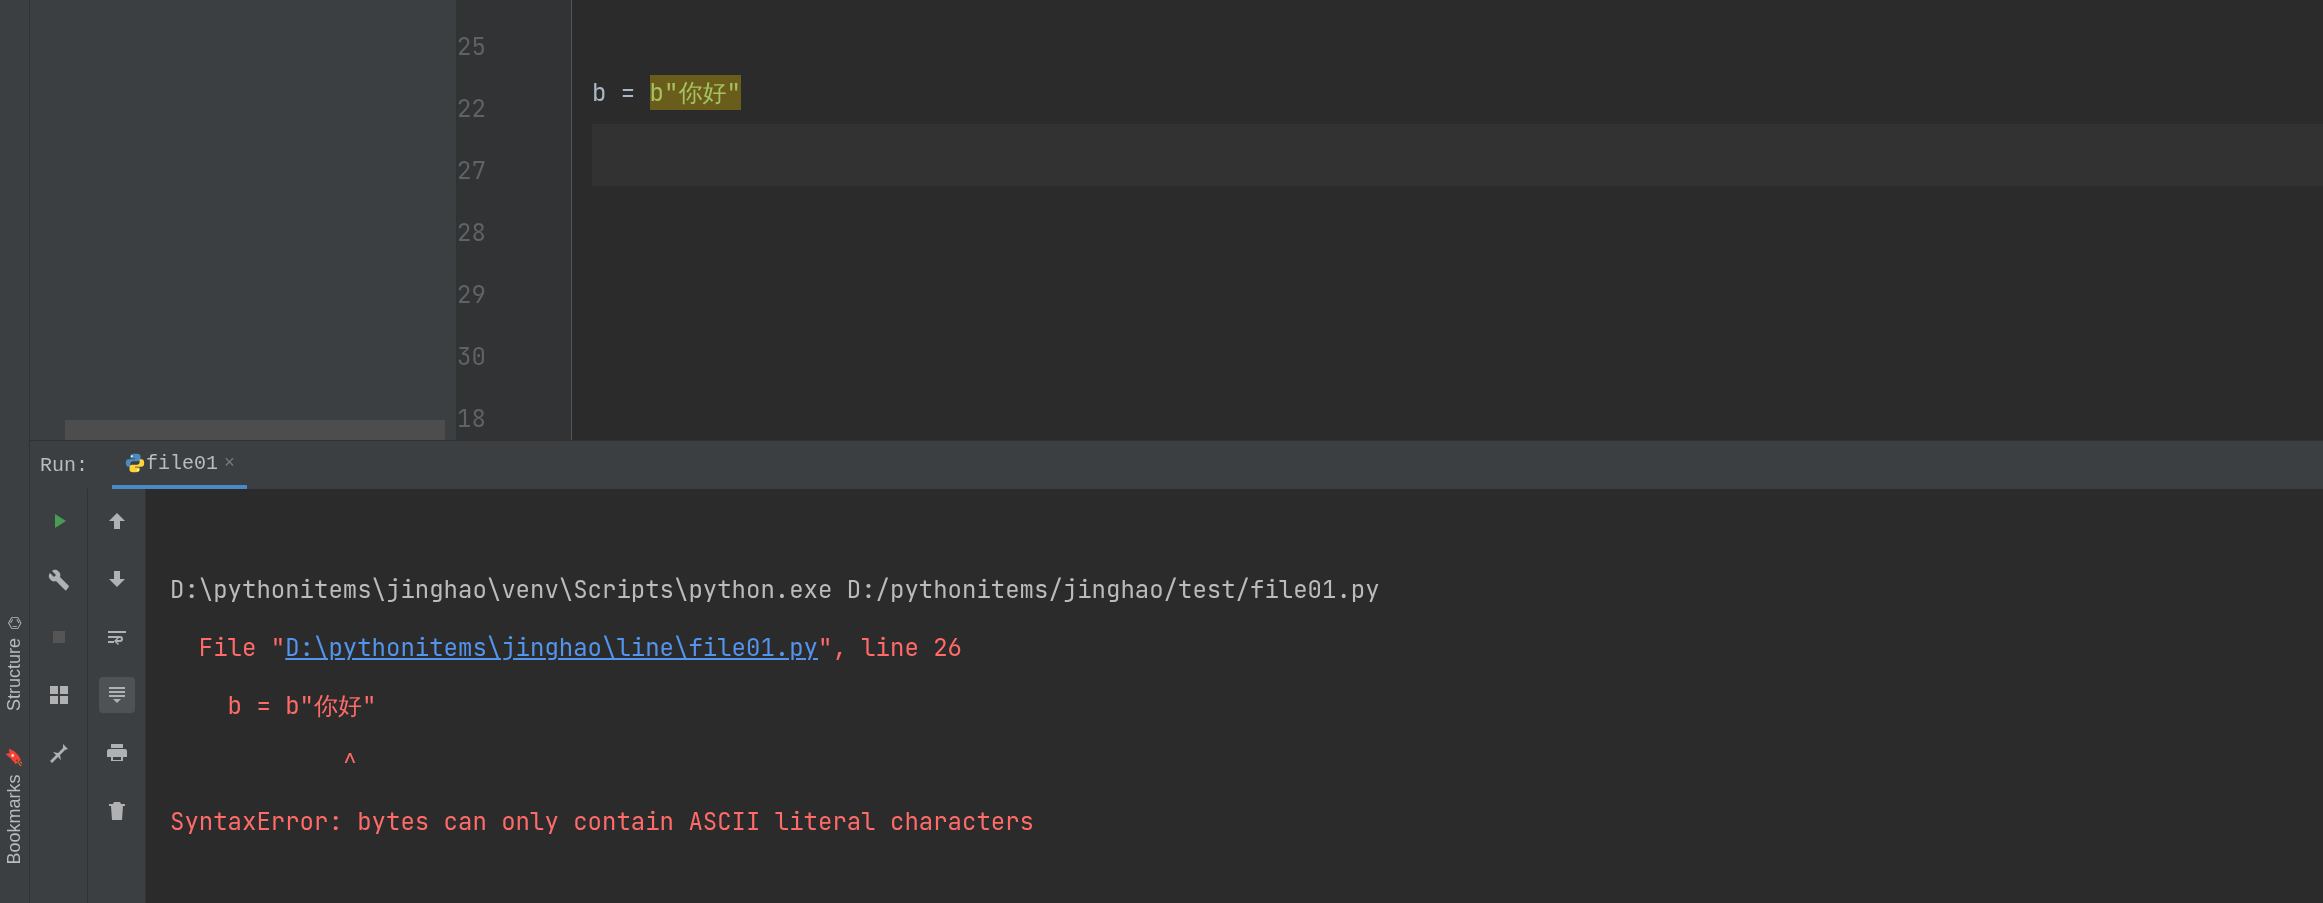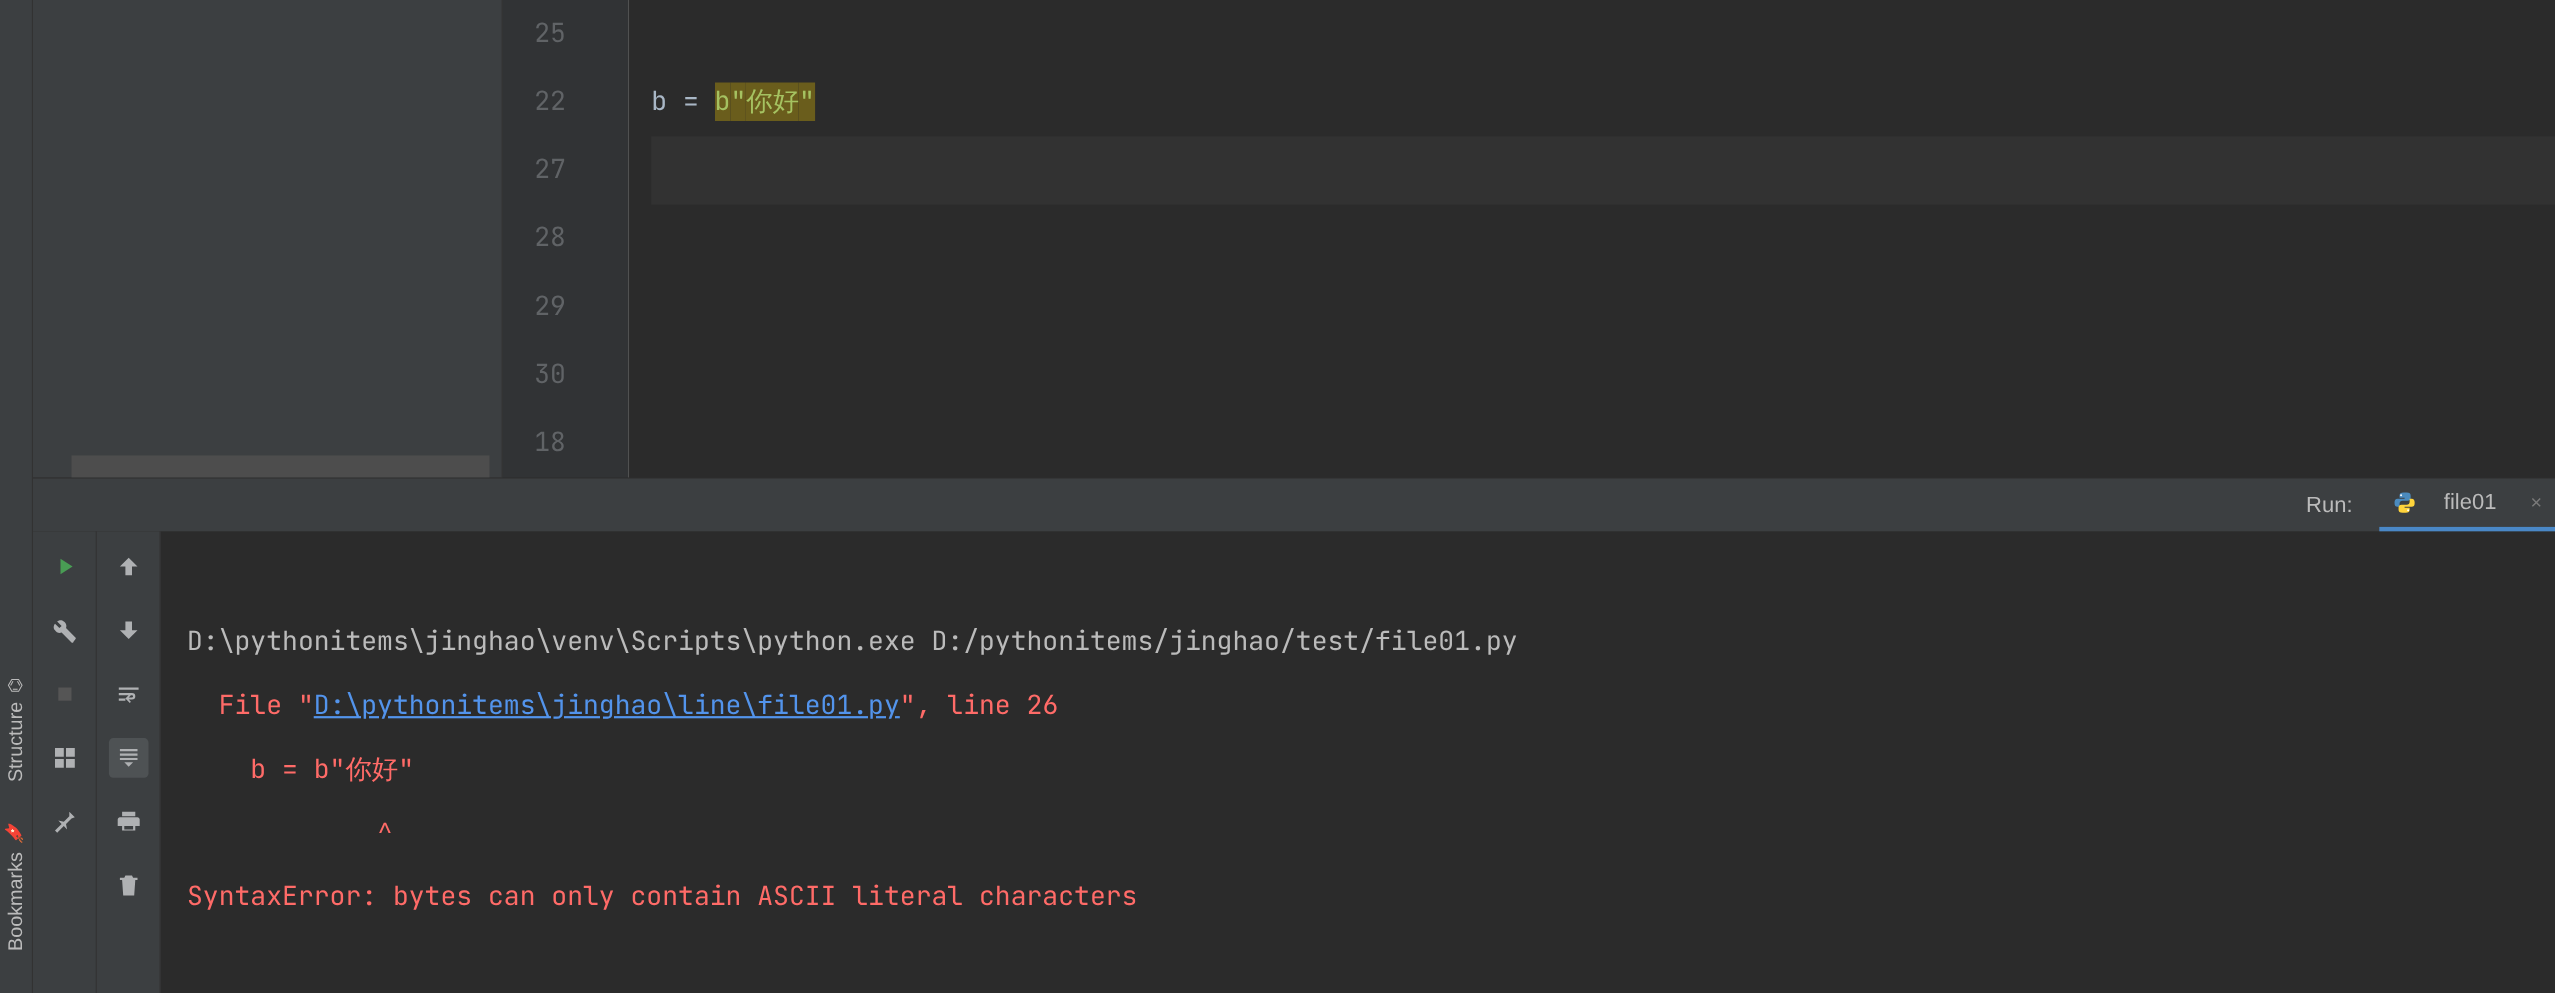--- a/index.html
+++ b/index.html
@@ -57,23 +57,23 @@
   bottom: 0;
   left: 35px;
   width: 380px;
   height: 20px;
   background: #4d4d4d;
   border-radius: 0;
 }
 .gutter {
   width: 115px;
   background: #313335;
-  text-align: center;
+  text-align: left;
   padding-right: 28px;
-  padding-top: 0;
+  padding-top: 16px;
   font-size: 24px;
   color: #606366;
   line-height: 62px;
   border-right: 1px solid #555;
 }
 .code-area {
   flex: 1;
   background: #2b2b2b;
   padding-left: 20px;
   font-size: 24px;
@@ -92,30 +92,29 @@
   display: flex;
   flex-direction: column;
   border-top: 1px solid #323232;
 }
 .run-header {
   height: 48px;
   background: #3c3f41;
   display: flex;
   align-items: center;
   padding-left: 10px;
-  font-family: Liberation Sans, sans-serif;
+  font-family: Liberation Mono, monospace;
   color: #bbbbbb;
   font-size: 20px;
-  justify-content: flex-end;
 }
 .run-label { margin-right: 24px; }
 .run-tab {
   display: flex;
   align-items: center;
-  gap: 25px;
+  gap: 0;
   padding: 8px 12px;
   border-bottom: 4px solid #4a88c7;
   height: 48px;
 }
 .py-icon {
   width: 22px; height: 22px;
 }
 .close-x { color: #7a7a7a; margin-left: 6px; font-size: 18px; cursor: pointer; }
 
 .run-body {

